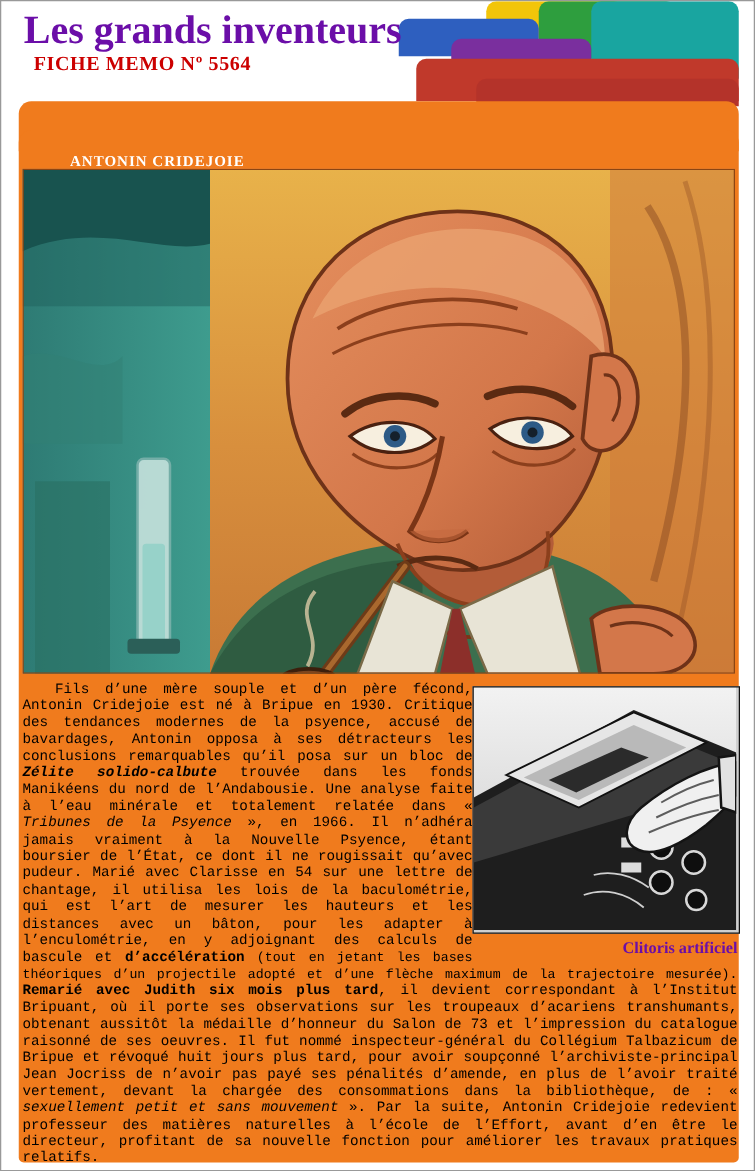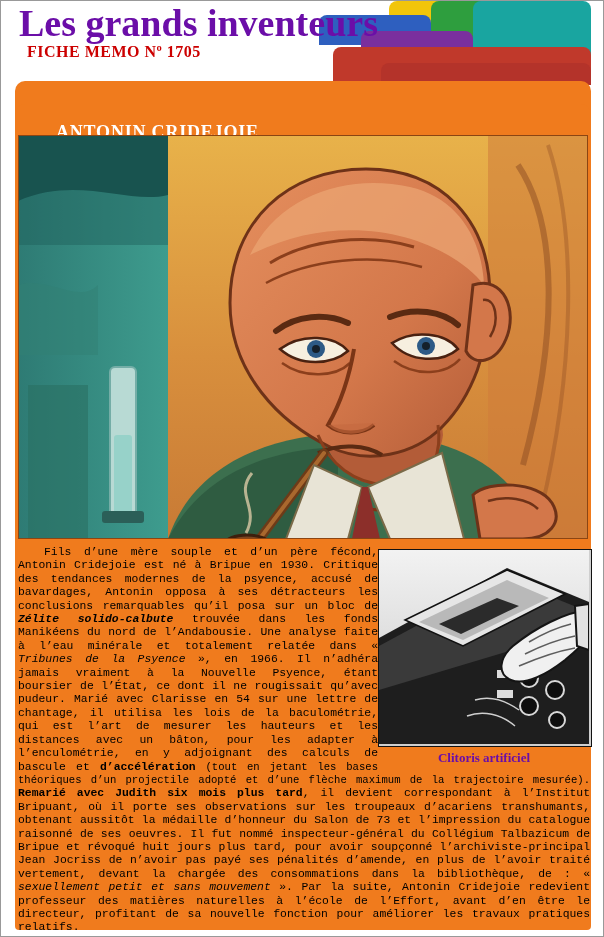--- a/index.html
+++ b/index.html
@@ -50,21 +50,21 @@
   
   .title-wrap {
     position: absolute;
     left: 18px;
     top: 4px;
     width: 380px;
   }
   .doc-title {
     font-family: "Liberation Serif", serif;
     font-weight: bold;
-    font-size: 38px;
+    font-size: 32px;
     color: #6b0ea8;
     letter-spacing: 0px;
     margin: 0;
     line-height: 36px;
   }
   .doc-subtitle {
     font-family: "Liberation Serif", serif;
     font-weight: bold;
     font-size: 16px;
     color: #cc0000;
@@ -72,21 +72,21 @@
     letter-spacing: 0.5px;
   }
 
   
   .name-banner {
     position: absolute;
     left: 55px;
     top: 121px;
     font-family: "Liberation Serif", serif;
     font-weight: bold;
-    font-size: 18px;
+    font-size: 12px;
     color: #ffffff;
     letter-spacing: 0.8px;
   }
 
   
   .illus {
     position: absolute;
     left: 17px;
     top: 134px;
     width: 570px;
@@ -127,21 +127,21 @@
   }
   .photo-frame {
     width: 212px;
     height: 196px;
     border: 1px solid #111;
     background: #cfcfcf;
     overflow: hidden;
     position: relative;
   }
   .photo-caption {
-    text-align: center;
+    text-align: right;
     font-family: "Liberation Serif", serif;
     font-weight: bold;
     font-size: 13px;
     color: #6b0ea8;
     margin-top: 4px;
   }
 </style>
 </head>
 <body>
 
@@ -161,21 +161,21 @@
 
     <div class="tab" style="left:332px; top:46px; width:258px; height:34px; background:#c0392b;"></div>
 
     <div class="tab" style="left:380px; top:62px; width:210px; height:22px; background:#b4332a;"></div>
 
     <div class="tab" style="left:14px; top:80px; width:576px; height:40px; background:#f07b1d; border-radius:10px 10px 0 0;"></div>
   </div>
 
   <div class="title-wrap">
     <div class="doc-title">Les grands inventeurs</div>
-    <div class="doc-subtitle">FICHE MEMO Nº 1705</div>
+    <div class="doc-subtitle">FICHE MEMO Nº 5564</div>
   </div>
 
   <div class="panel"></div>
 
   <div class="name-banner">ANTONIN CRIDEJOIE</div>
 
   <div class="illus">
     <svg width="570" height="404" viewBox="0 0 570 404" xmlns="http://www.w3.org/2000/svg">
       <defs>
         <linearGradient id="bgSky" x1="0" y1="0" x2="0" y2="1">

